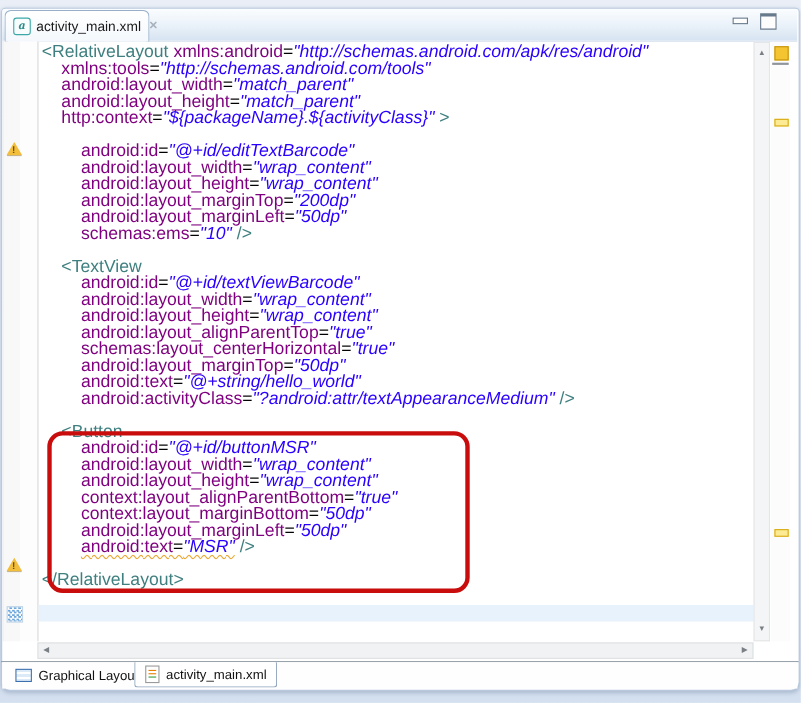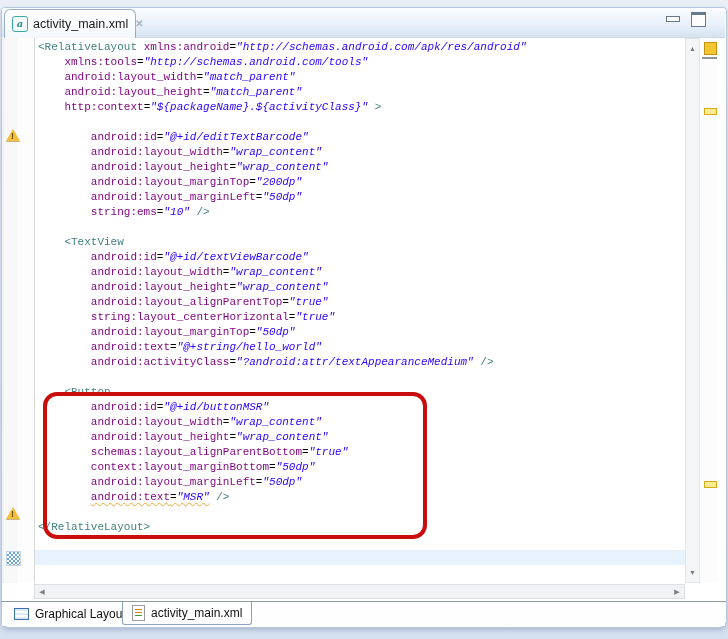--- a/index.html
+++ b/index.html
@@ -33,21 +33,21 @@
   .warn-tri{width:0;height:0;border-left:7px solid transparent;border-right:7px solid transparent;
     border-bottom:12px solid #F2BE3C;filter:drop-shadow(0 1px 0 rgba(140,100,0,.45));}
   .warn-tri::after{content:"!";position:absolute;left:-2px;top:2px;width:4px;
     font:bold 9px "Liberation Sans",sans-serif;color:#6B4E00;}
   .checker{left:6px;top:551px;width:13px;height:13px;
     background:repeating-conic-gradient(#6FA8DC 0% 25%,#FFFFFF 0% 50%);background-size:4px 4px;
     border:1px solid #BFD4E8;}
   .cur-line{left:35px;top:550px;width:650px;height:15px;background:#E7F2FC;}
   .code{left:38px;top:40px;z-index:2;}
   .cl{white-space:pre;height:15px;line-height:15px;
-    font-family:Liberation Mono, monospace;font-size:11px;}
+    font-family:Liberation Sans, sans-serif;font-size:16px;}
   .tk-tag{color:#3F7F7F;}
   .tk-attr{color:#7F007F;}
   .tk-val{color:#2A00FF;font-style:italic;}
   .tk-pln{color:#000;}
   .sq{text-decoration-line:underline;text-decoration-style:wavy;text-decoration-color:#E8A936;
     text-decoration-thickness:1px;text-underline-offset:2px;}
   .red-box{left:43px;top:392px;width:376px;height:139px;border:4px solid #C90D0D;border-radius:14px;z-index:3;}
   
   .vsb{left:685px;top:38px;width:15px;height:545px;background:#F4F5F6;border:1px solid #E3E5E8;box-sizing:border-box;}
   .vsb-up,.vsb-dn{left:685px;width:15px;height:13px;color:#7A7F86;font-size:7px;text-align:center;line-height:13px;}
@@ -98,37 +98,37 @@
     <div class="cl"><span class="tk-pln">    </span><span class="tk-attr">xmlns:tools</span><span class="tk-pln">=</span><span class="tk-val">"http://schemas.android.com/tools"</span></div>
     <div class="cl"><span class="tk-pln">    </span><span class="tk-attr">android:layout_width</span><span class="tk-pln">=</span><span class="tk-val">"match_parent"</span></div>
     <div class="cl"><span class="tk-pln">    </span><span class="tk-attr">android:layout_height</span><span class="tk-pln">=</span><span class="tk-val">"match_parent"</span></div>
     <div class="cl"><span class="tk-pln">    </span><span class="tk-attr">http:context</span><span class="tk-pln">=</span><span class="tk-val">"${packageName}.${activityClass}"</span><span class="tk-pln"> </span><span class="tk-tag">&gt;</span></div>
     <div class="cl"> </div>
     <div class="cl"><span class="tk-pln">        </span><span class="tk-attr">android:id</span><span class="tk-pln">=</span><span class="tk-val">"@+id/editTextBarcode"</span></div>
     <div class="cl"><span class="tk-pln">        </span><span class="tk-attr">android:layout_width</span><span class="tk-pln">=</span><span class="tk-val">"wrap_content"</span></div>
     <div class="cl"><span class="tk-pln">        </span><span class="tk-attr">android:layout_height</span><span class="tk-pln">=</span><span class="tk-val">"wrap_content"</span></div>
     <div class="cl"><span class="tk-pln">        </span><span class="tk-attr">android:layout_marginTop</span><span class="tk-pln">=</span><span class="tk-val">"200dp"</span></div>
     <div class="cl"><span class="tk-pln">        </span><span class="tk-attr">android:layout_marginLeft</span><span class="tk-pln">=</span><span class="tk-val">"50dp"</span></div>
-    <div class="cl"><span class="tk-pln">        </span><span class="tk-attr">string:ems</span><span class="tk-pln">=</span><span class="tk-val">"10"</span><span class="tk-pln"> </span><span class="tk-tag">/&gt;</span></div>
+    <div class="cl"><span class="tk-pln">        </span><span class="tk-attr">schemas:ems</span><span class="tk-pln">=</span><span class="tk-val">"10"</span><span class="tk-pln"> </span><span class="tk-tag">/&gt;</span></div>
     <div class="cl"> </div>
     <div class="cl"><span class="tk-pln">    </span><span class="tk-tag">&lt;TextView</span></div>
     <div class="cl"><span class="tk-pln">        </span><span class="tk-attr">android:id</span><span class="tk-pln">=</span><span class="tk-val">"@+id/textViewBarcode"</span></div>
     <div class="cl"><span class="tk-pln">        </span><span class="tk-attr">android:layout_width</span><span class="tk-pln">=</span><span class="tk-val">"wrap_content"</span></div>
     <div class="cl"><span class="tk-pln">        </span><span class="tk-attr">android:layout_height</span><span class="tk-pln">=</span><span class="tk-val">"wrap_content"</span></div>
     <div class="cl"><span class="tk-pln">        </span><span class="tk-attr">android:layout_alignParentTop</span><span class="tk-pln">=</span><span class="tk-val">"true"</span></div>
-    <div class="cl"><span class="tk-pln">        </span><span class="tk-attr">string:layout_centerHorizontal</span><span class="tk-pln">=</span><span class="tk-val">"true"</span></div>
+    <div class="cl"><span class="tk-pln">        </span><span class="tk-attr">schemas:layout_centerHorizontal</span><span class="tk-pln">=</span><span class="tk-val">"true"</span></div>
     <div class="cl"><span class="tk-pln">        </span><span class="tk-attr">android:layout_marginTop</span><span class="tk-pln">=</span><span class="tk-val">"50dp"</span></div>
     <div class="cl"><span class="tk-pln">        </span><span class="tk-attr">android:text</span><span class="tk-pln">=</span><span class="tk-val">"@+string/hello_world"</span></div>
     <div class="cl"><span class="tk-pln">        </span><span class="tk-attr">android:activityClass</span><span class="tk-pln">=</span><span class="tk-val">"?android:attr/textAppearanceMedium"</span><span class="tk-pln"> </span><span class="tk-tag">/&gt;</span></div>
     <div class="cl"> </div>
     <div class="cl"><span class="tk-pln">    </span><span class="tk-tag">&lt;Button</span></div>
     <div class="cl"><span class="tk-pln">        </span><span class="tk-attr">android:id</span><span class="tk-pln">=</span><span class="tk-val">"@+id/buttonMSR"</span></div>
     <div class="cl"><span class="tk-pln">        </span><span class="tk-attr">android:layout_width</span><span class="tk-pln">=</span><span class="tk-val">"wrap_content"</span></div>
     <div class="cl"><span class="tk-pln">        </span><span class="tk-attr">android:layout_height</span><span class="tk-pln">=</span><span class="tk-val">"wrap_content"</span></div>
-    <div class="cl"><span class="tk-pln">        </span><span class="tk-attr">schemas:layout_alignParentBottom</span><span class="tk-pln">=</span><span class="tk-val">"true"</span></div>
+    <div class="cl"><span class="tk-pln">        </span><span class="tk-attr">context:layout_alignParentBottom</span><span class="tk-pln">=</span><span class="tk-val">"true"</span></div>
     <div class="cl"><span class="tk-pln">        </span><span class="tk-attr">context:layout_marginBottom</span><span class="tk-pln">=</span><span class="tk-val">"50dp"</span></div>
     <div class="cl"><span class="tk-pln">        </span><span class="tk-attr">android:layout_marginLeft</span><span class="tk-pln">=</span><span class="tk-val">"50dp"</span></div>
     <div class="cl"><span class="tk-pln">        </span><span class="tk-attr sq">android:text</span><span class="tk-pln sq">=</span><span class="tk-val sq">"MSR"</span><span class="tk-pln"> </span><span class="tk-tag">/&gt;</span></div>
     <div class="cl"> </div>
     <div class="cl"><span class="tk-tag">&lt;/RelativeLayout&gt;</span></div>
     <div class="cl"> </div>
   </div>
 
 <div class="abs red-box"></div>
 

